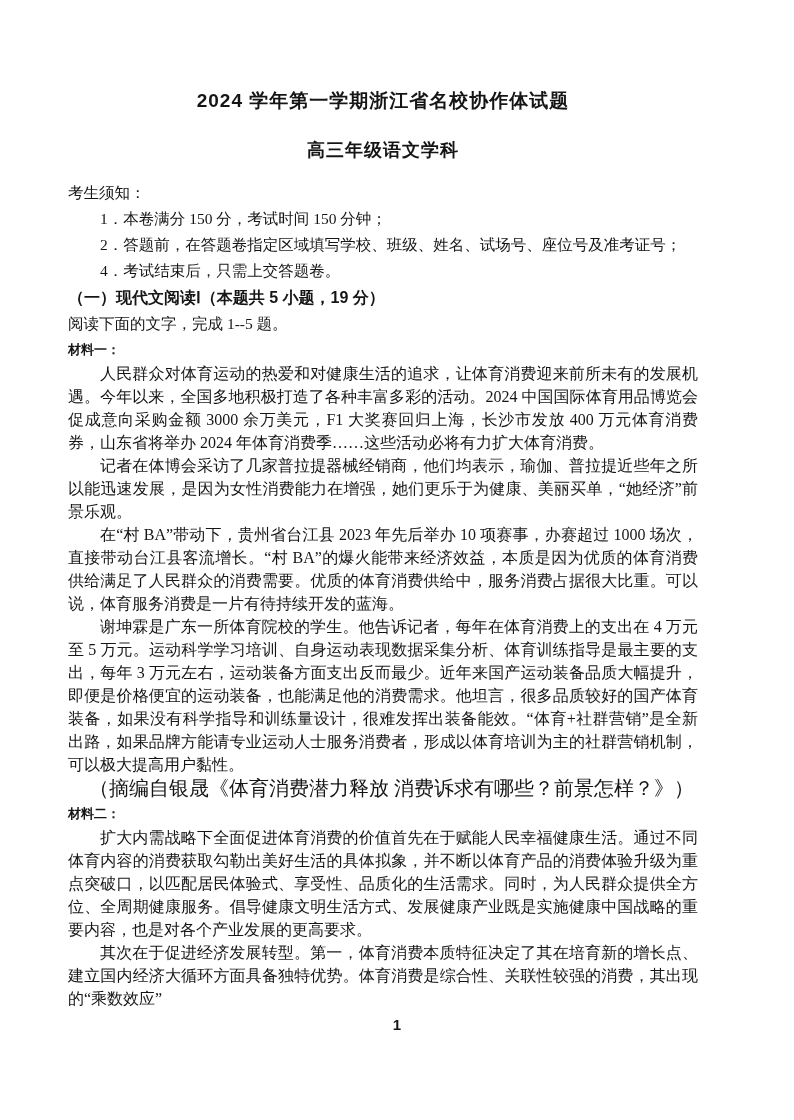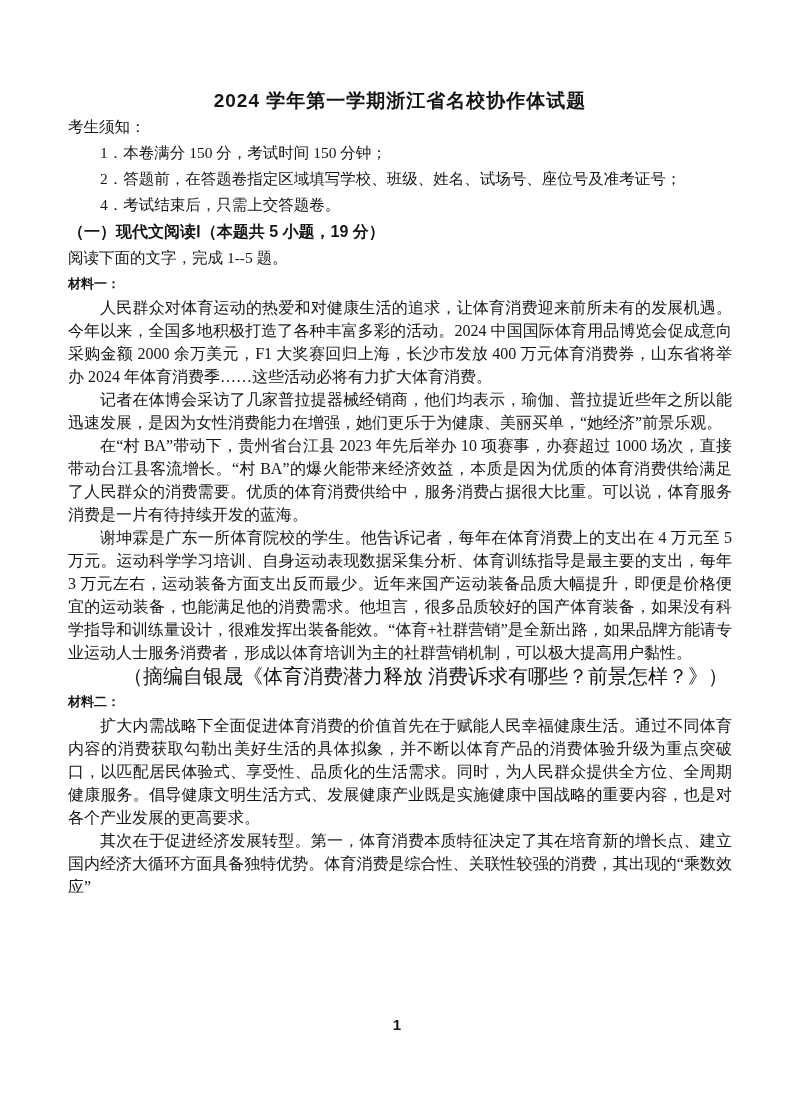--- a/index.html
+++ b/index.html
@@ -11,21 +11,21 @@
     font-family: "Liberation Serif", serif;
     color: #151515;
     overflow: hidden;
   }
   .page {
     position: absolute;
     top: 0; left: 0;
     width: 794px;
     height: 1120px;
     box-sizing: border-box;
-    padding: 88px 62px 0 68px;
+    padding: 88px 96px 0 68px;
   }
   .paper-title {
     font-family: "Liberation Sans", sans-serif;
     font-weight: bold;
     font-size: 19px;
     text-align: center;
     margin: 0 0 0 0;
     letter-spacing: 1px;
   }
   .paper-subtitle {
@@ -87,33 +87,34 @@
     font-weight: bold;
     font-size: 15px;
   }
 </style>
 </head>
 <body>
 
 <div class="page">
 
   <h1 class="paper-title">2024 学年第一学期浙江省名校协作体试题</h1>
+  <h2 class="paper-subtitle">高三年级语文学科</h2>
 
   <div>
     <div class="notice-header">考生须知：</div>
     <div class="notice-item">1．本卷满分 150 分，考试时间 150 分钟；</div>
     <div class="notice-item">2．答题前，在答题卷指定区域填写学校、班级、姓名、试场号、座位号及准考证号；</div>
     <div class="notice-item">4．考试结束后，只需上交答题卷。</div>
   </div>
 
   <div class="subsection-heading">（一）现代文阅读Ⅰ（本题共 5 小题，19 分）</div>
   <div class="instruction">阅读下面的文字，完成 1--5 题。</div>
 
   <div class="material-label">材料一：</div>
-  <p class="body-paragraph">人民群众对体育运动的热爱和对健康生活的追求，让体育消费迎来前所未有的发展机遇。今年以来，全国多地积极打造了各种丰富多彩的活动。2024 中国国际体育用品博览会促成意向采购金额 2000 余万美元，F1 大奖赛回归上海，长沙市发放 400 万元体育消费券，山东省将举办 2024 年体育消费季……这些活动必将有力扩大体育消费。</p>
+  <p class="body-paragraph">人民群众对体育运动的热爱和对健康生活的追求，让体育消费迎来前所未有的发展机遇。今年以来，全国多地积极打造了各种丰富多彩的活动。2024 中国国际体育用品博览会促成意向采购金额 3000 余万美元，F1 大奖赛回归上海，长沙市发放 400 万元体育消费券，山东省将举办 2024 年体育消费季……这些活动必将有力扩大体育消费。</p>
   <p class="body-paragraph">记者在体博会采访了几家普拉提器械经销商，他们均表示，瑜伽、普拉提近些年之所以能迅速发展，是因为女性消费能力在增强，她们更乐于为健康、美丽买单，“她经济”前景乐观。</p>
   <p class="body-paragraph">在“村 BA”带动下，贵州省台江县 2023 年先后举办 10 项赛事，办赛超过 1000 场次，直接带动台江县客流增长。“村 BA”的爆火能带来经济效益，本质是因为优质的体育消费供给满足了人民群众的消费需要。优质的体育消费供给中，服务消费占据很大比重。可以说，体育服务消费是一片有待持续开发的蓝海。</p>
   <p class="body-paragraph">谢坤霖是广东一所体育院校的学生。他告诉记者，每年在体育消费上的支出在 4 万元至 5 万元。运动科学学习培训、自身运动表现数据采集分析、体育训练指导是最主要的支出，每年 3 万元左右，运动装备方面支出反而最少。近年来国产运动装备品质大幅提升，即便是价格便宜的运动装备，也能满足他的消费需求。他坦言，很多品质较好的国产体育装备，如果没有科学指导和训练量设计，很难发挥出装备能效。“体育+社群营销”是全新出路，如果品牌方能请专业运动人士服务消费者，形成以体育培训为主的社群营销机制，可以极大提高用户黏性。</p>
   <div class="attribution">（摘编自银晟《体育消费潜力释放 消费诉求有哪些？前景怎样？》）</div>
 
   <div class="material-label">材料二：</div>
   <p class="body-paragraph">扩大内需战略下全面促进体育消费的价值首先在于赋能人民幸福健康生活。通过不同体育内容的消费获取勾勒出美好生活的具体拟象，并不断以体育产品的消费体验升级为重点突破口，以匹配居民体验式、享受性、品质化的生活需求。同时，为人民群众提供全方位、全周期健康服务。倡导健康文明生活方式、发展健康产业既是实施健康中国战略的重要内容，也是对各个产业发展的更高要求。</p>
   <p class="body-paragraph">其次在于促进经济发展转型。第一，体育消费本质特征决定了其在培育新的增长点、建立国内经济大循环方面具备独特优势。体育消费是综合性、关联性较强的消费，其出现的“乘数效应”</p>
 
 </div>

